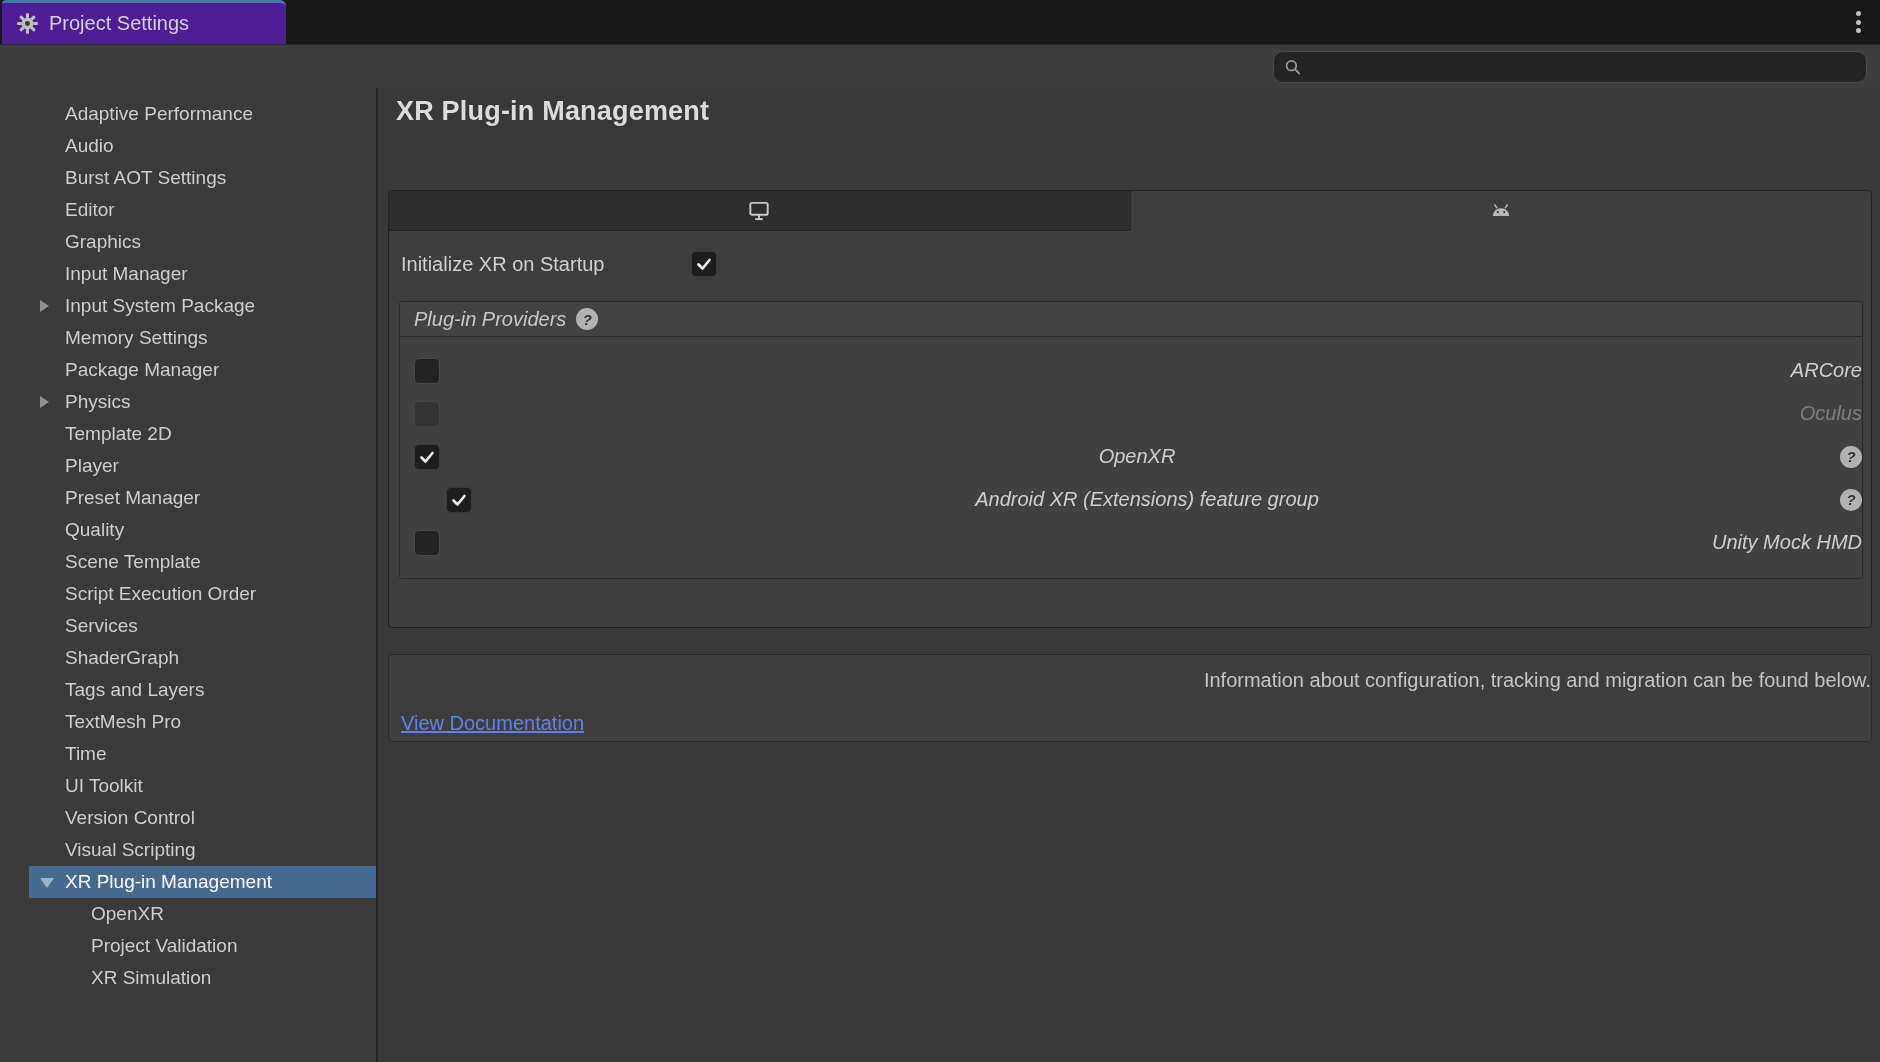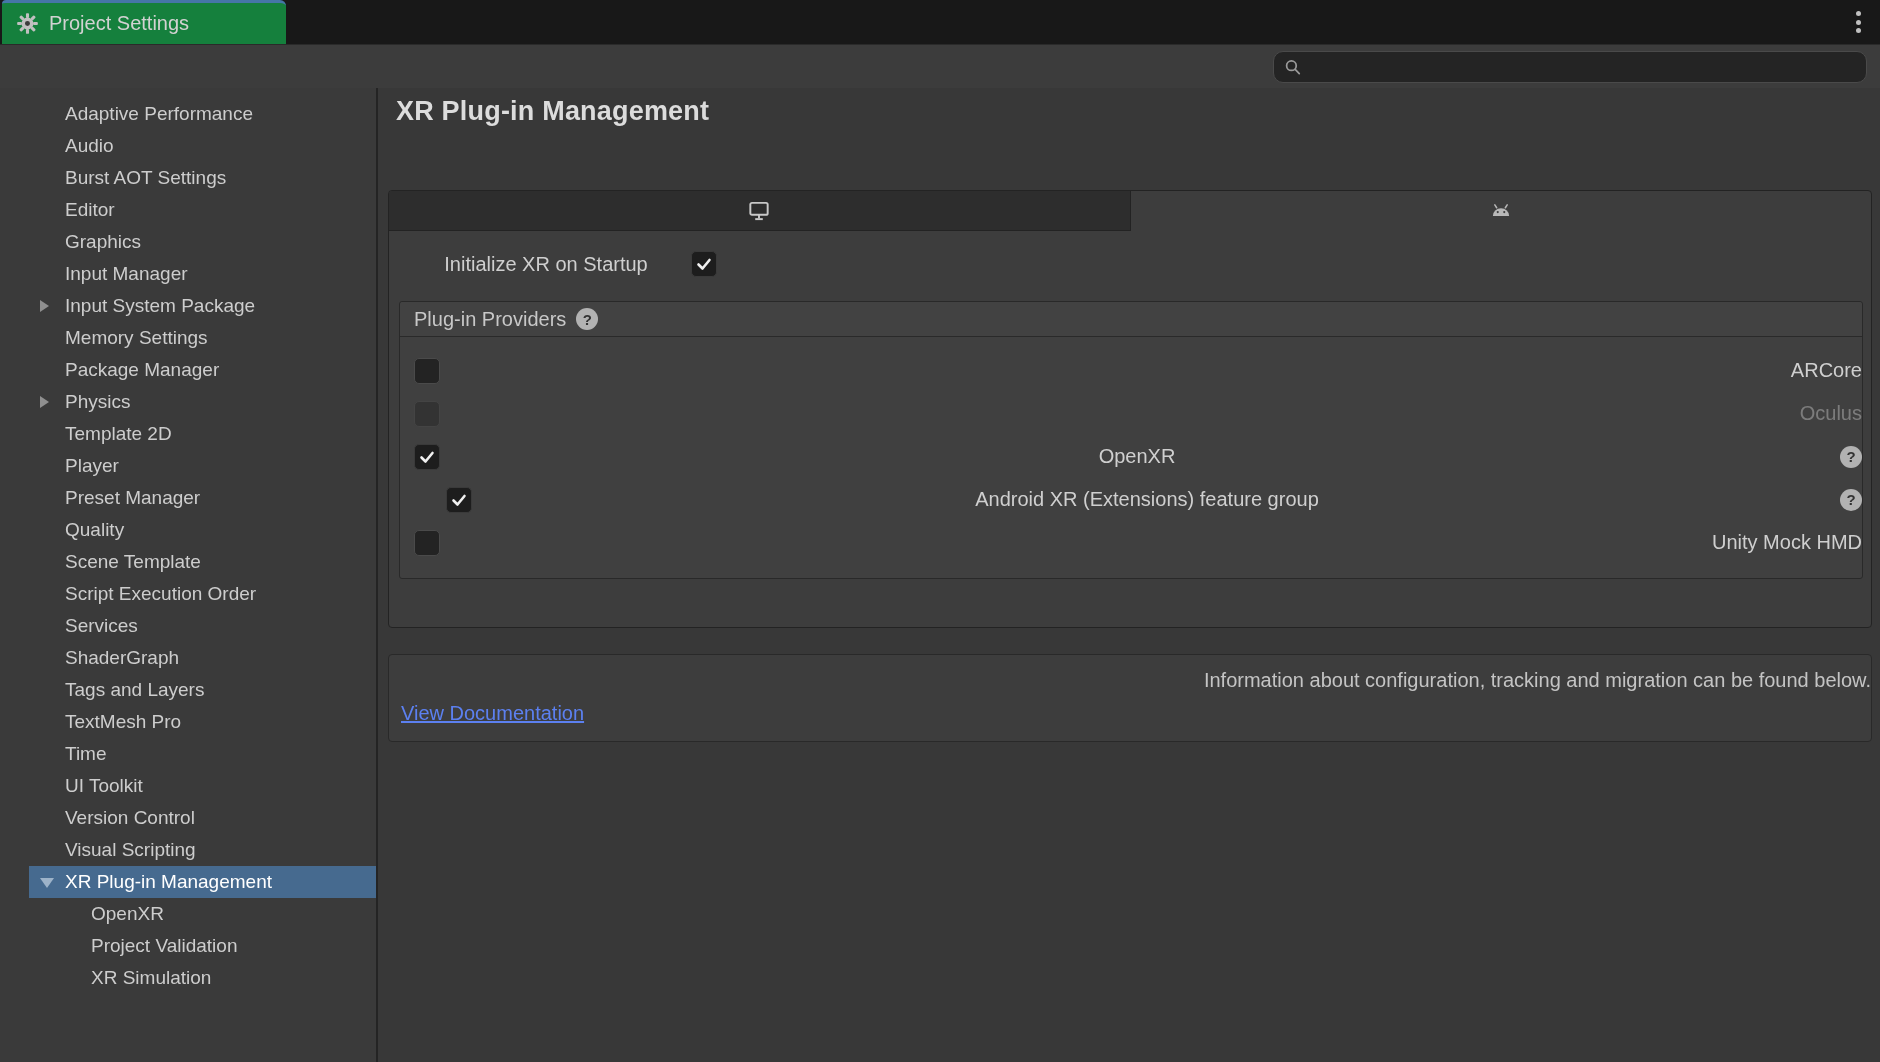--- a/index.html
+++ b/index.html
@@ -2,21 +2,21 @@
 <html><head>
 <meta charset="utf-8">
 <style>
   * { margin:0; padding:0; box-sizing:border-box; }
   html,body { width:1880px; height:1062px; background:#181818; overflow:hidden;
               font-family:"Liberation Sans", sans-serif; }
   .app { position:relative; width:1880px; height:1062px; background:#383838; }
 
   
   .titlebar { position:absolute; left:0; top:0; width:1880px; height:44px; background:#181818; }
-  .doc-tab { position:absolute; left:2px; top:0; width:284px; height:44px; background:#15803d;
+  .doc-tab { position:absolute; left:2px; top:0; width:284px; height:44px; background:#4c1d95;
              border-top:3px solid #4576a8; border-radius:4px 6px 0 0;
              display:flex; align-items:center; gap:10px; padding:0 14px; }
   .doc-tab .title { color:#d2d2d2; font-size:20px; }
   .kebab { position:absolute; right:18px; top:11px; width:6px; height:22px; display:flex;
            flex-direction:column; justify-content:space-between; cursor:pointer; }
   .kebab i { width:5px; height:5px; border-radius:50%; background:#c0c0c0; }
 
   
   .toolbar { position:absolute; left:0; top:44px; width:1880px; height:44px; background:#3c3c3c;
              border-top:1px solid #2a2a2a; }
@@ -47,32 +47,32 @@
                 font-weight:bold; letter-spacing:0.2px; }
 
   .outer-box { position:absolute; left:8px; top:102px; width:1484px; height:438px;
                background:#3d3d3d; border:1px solid #232323; border-radius:4px; }
   .platform-tabs { display:flex; height:40px; }
   .ptab { flex:1; display:flex; align-items:center; justify-content:center; cursor:pointer; }
   .ptab.unselected { background:#2d2d2d; border-right:1px solid #232323;
                      border-bottom:1px solid #232323; border-radius:3px 0 0 0; }
   .ptab.selected { background:transparent; }
 
-  .init-row { display:flex; align-items:center; margin:20px 0 14px 12px;text-align:center; }
+  .init-row { display:flex; align-items:center; margin:20px 0 14px 12px; }
   .init-label { color:#cfcfcf; font-size:20px; width:290px; }
 
   .checkbox { width:26px; height:26px; background:#232323; border:1px solid #4a4a4a;
               border-radius:5px; display:flex; align-items:center; justify-content:center;
               cursor:pointer; flex:none; }
   .checkbox.checked { background:#1d1d1d; border-color:#3a3a3a; }
   .checkbox svg { display:none; }
   .checkbox.checked svg { display:block; }
 
   .providers-box { position:absolute; left:10px; top:110px; width:1464px; height:278px;
-                   background:#404040; border:1px solid #292929; border-radius:3px; }
+                   background:#404040; border:1px solid #292929; border-radius:3px;font-style:italic; }
   .providers-header { height:35px; background:#424242; border-bottom:1px solid #2a2a2a;
                       display:flex; align-items:center; gap:10px; padding-left:14px;
                       border-radius:3px 3px 0 0; }
   .providers-header .hdr { color:#c8c8c8; font-size:20px; }
   .plist { padding:12px 0 0 14px; }
   .prow { height:43px; display:flex; align-items:center; gap:14px;justify-content:space-between; }
   .prow.indent { padding-left:32px; }
   .prow .plabel { color:#cfcfcf; font-size:20px; }
   .prow.disabled { opacity:0.42; }
   .prow .help-gap { margin-left:6px; }
@@ -80,21 +80,21 @@
 
   .help-icon { width:22px; height:22px; border-radius:50%; background:#b2b2b2; color:#333333;
                font-size:15px; font-weight:bold; display:inline-flex; align-items:center;
                justify-content:center; flex:none; }
   .help-icon::after { content:"?"; }
 
   .info-box { position:absolute; left:8px; top:566px; width:1484px; height:88px;
               background:#3d3d3d; border:1px solid #292929; border-radius:4px;
               padding:14px 0 0 12px; }
   .info-text { color:#c4c4c4; font-size:20px;text-align:right; }
-  .info-link { display:inline-block; margin-top:10px; color:#5c80f0; font-size:20px;
+  .info-link { display:inline-block; margin-top:20px; color:#5c80f0; font-size:20px;
                text-decoration:underline; cursor:pointer; }
 </style>
 </head>
 <body>
 
 <div class="app">
 
   <div class="titlebar">
     <div class="doc-tab">
       <svg width="23" height="23" viewBox="0 0 24 24">

